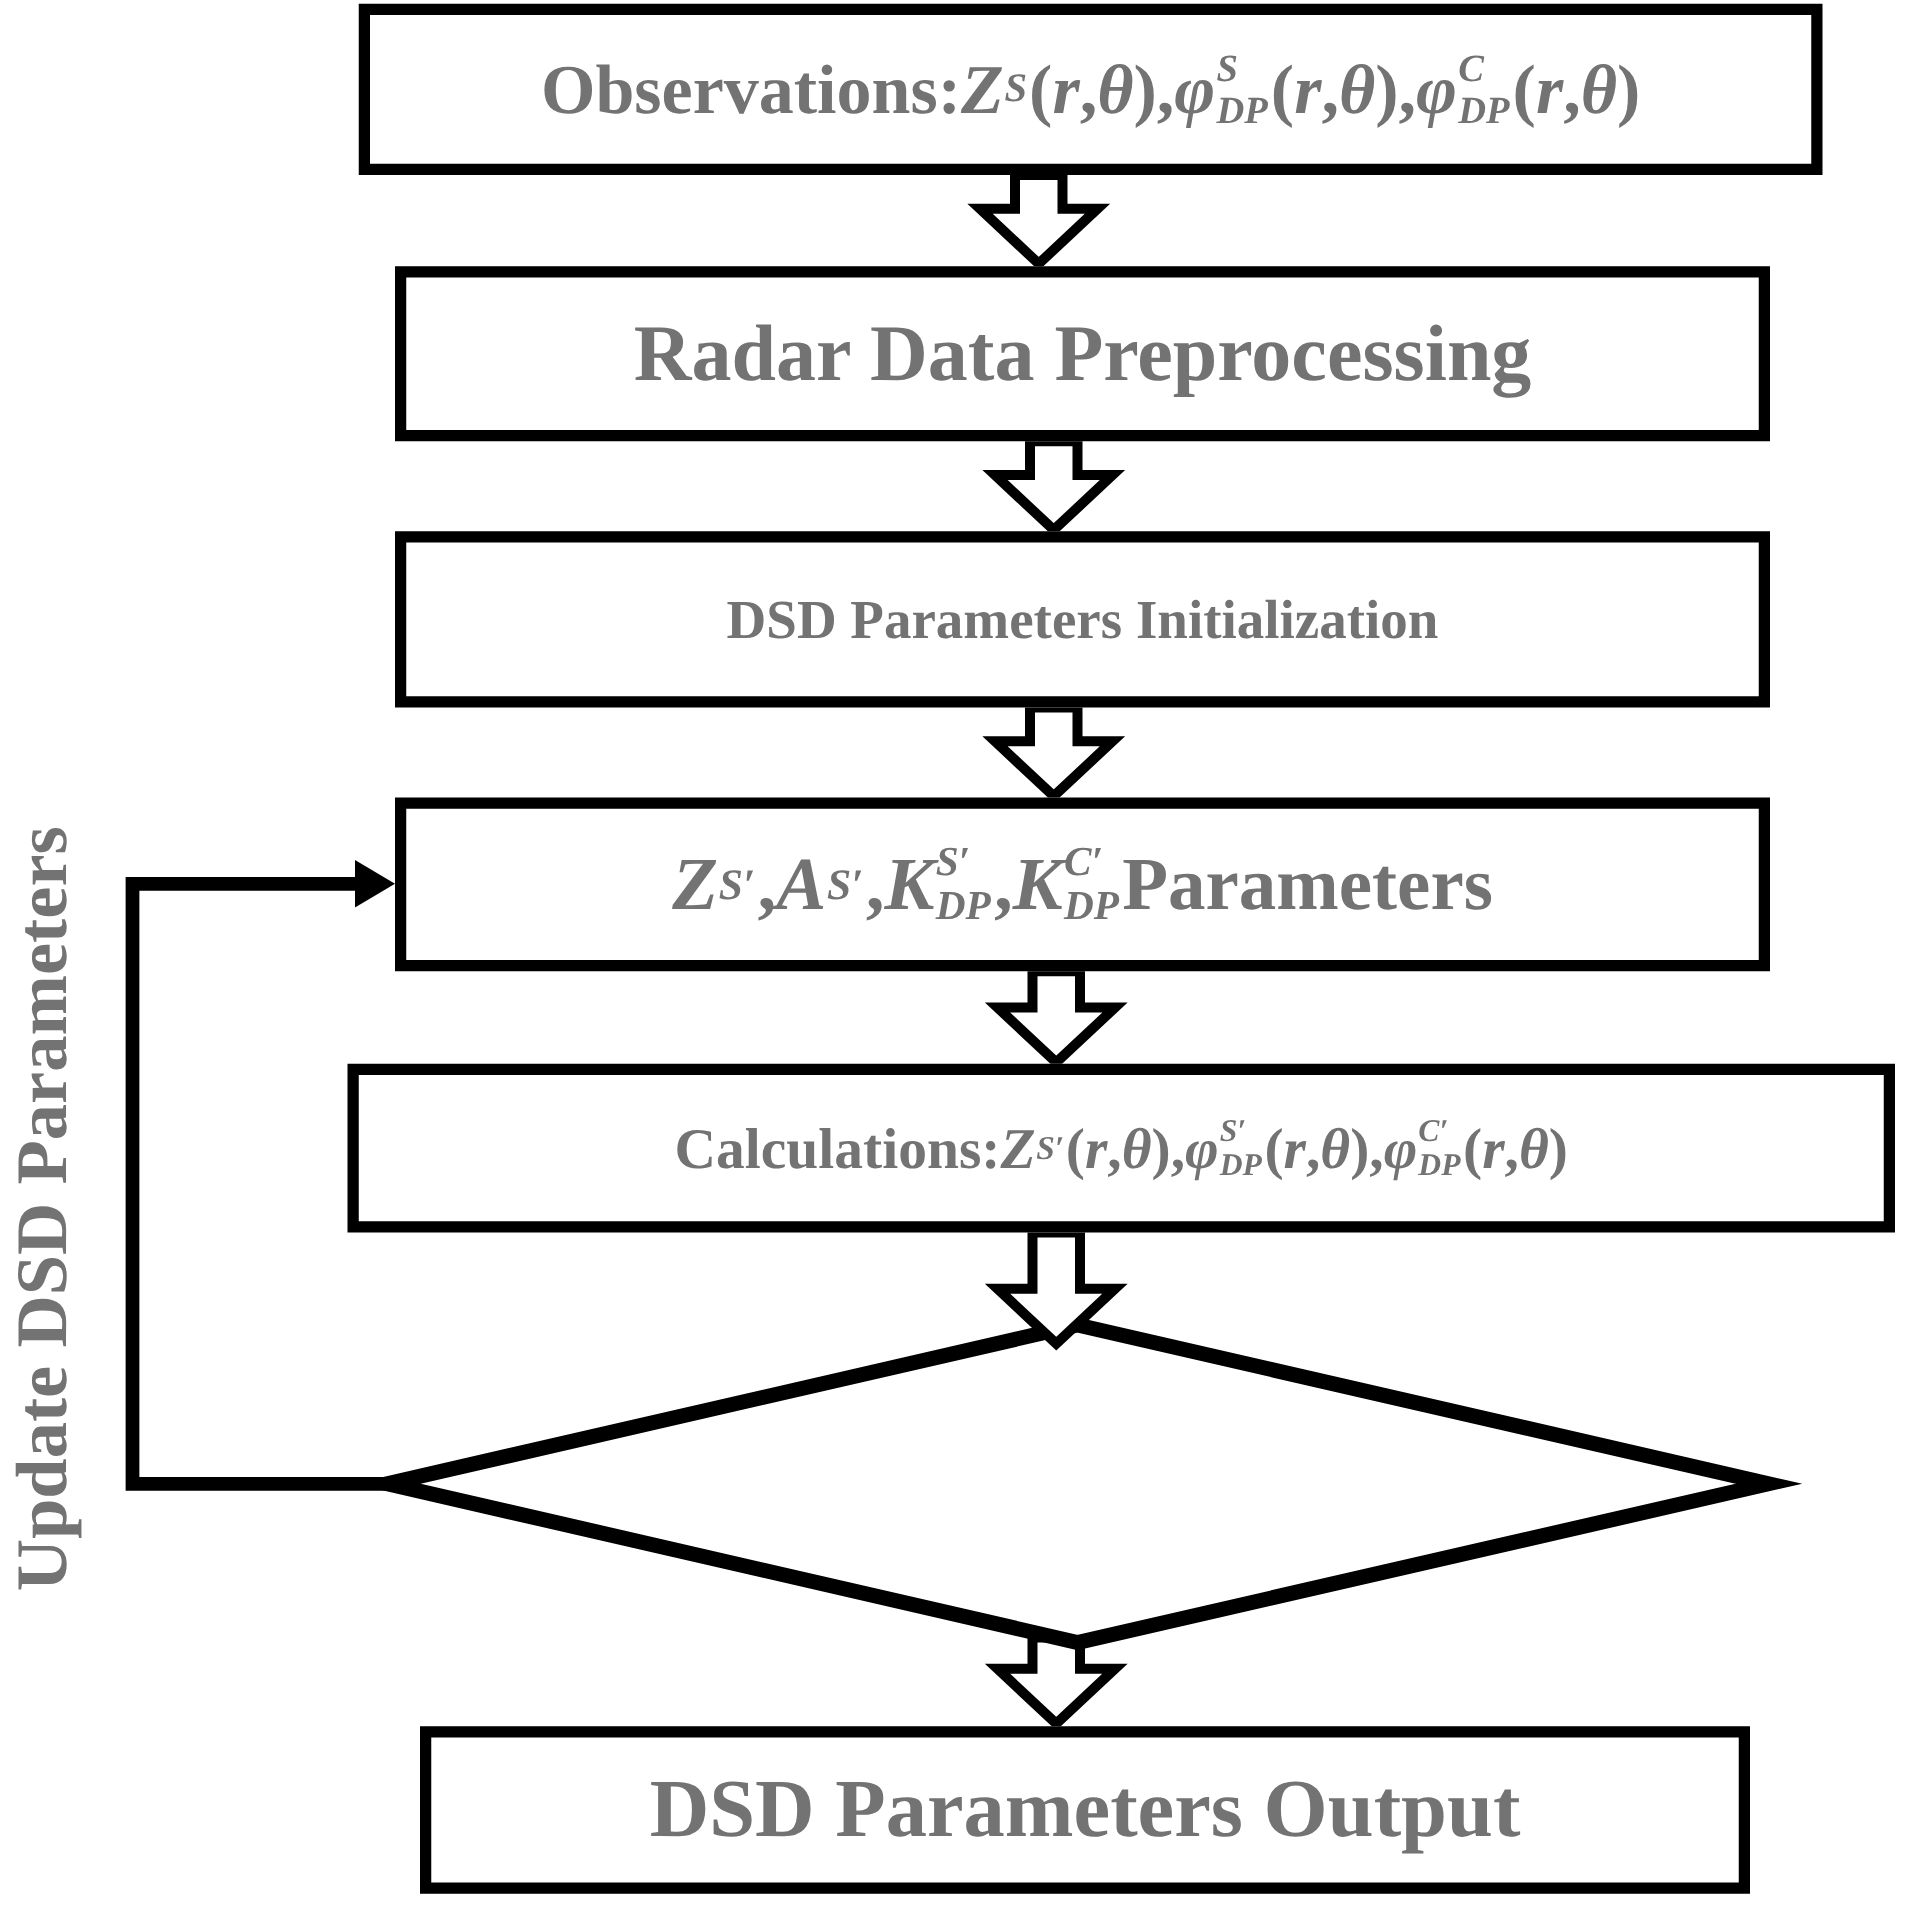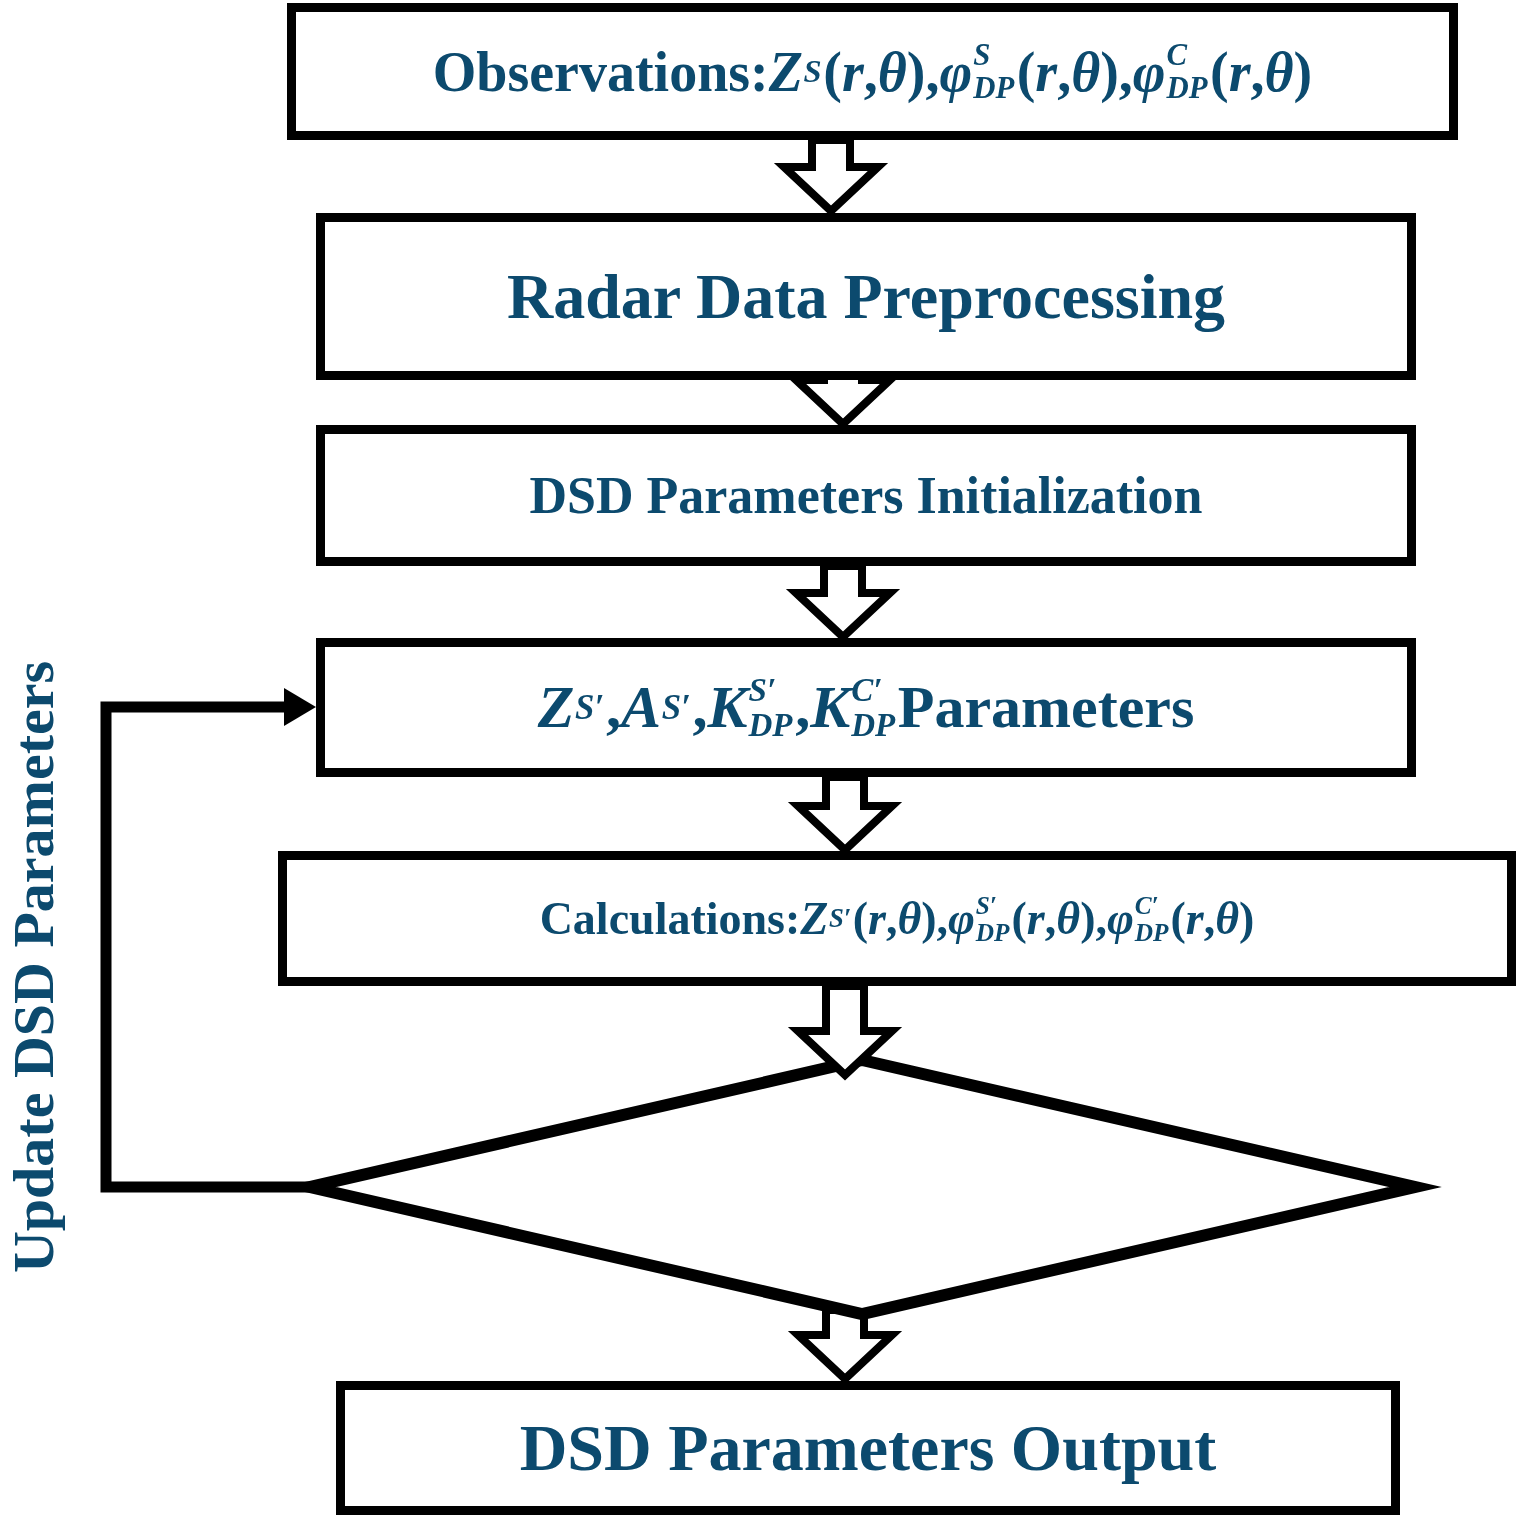--- a/index.html
+++ b/index.html
@@ -2,37 +2,37 @@
 <html><head>
 <meta charset="utf-8">
 <style>
   html,body{margin:0;padding:0;background:#ffffff;}
   .flow{
     position:relative;
     width:1529px;height:1524px;
     background:#ffffff;
     font-family:"Liberation Serif","DejaVu Serif",serif;
     font-weight:700;
-    color:#0c4a6e;
+    color:#737373;
     overflow:hidden;
   }
   .layer-svg{position:absolute;left:0;top:0;z-index:1;}
   .node{
     position:absolute;
     box-sizing:border-box;
     background:#ffffff;
     border:9px solid #000000;
     display:flex;align-items:center;justify-content:center;
     white-space:nowrap;
     z-index:2;
     text-align:center;
   }
   #b1{left:287px;top:3px;width:1171px;height:137px;font-size:56px;}
-  #b2{left:316px;top:213px;width:1100px;height:167px;font-size:64px;}
-  #b3{left:316px;top:425px;width:1100px;height:141px;font-size:52px;}
+  #b2{left:316px;top:213px;width:1100px;height:140px;font-size:64px;}
+  #b3{left:316px;top:425px;width:1100px;height:141px;font-size:44px;}
   #b4{left:316px;top:638px;width:1100px;height:139px;font-size:60px;}
   #b5{left:278px;top:851px;width:1238px;height:135px;font-size:46px;}
   #b6{left:336px;top:1381px;width:1064px;height:134px;font-size:66px;}
 
   .diamond-label{
     position:absolute;left:420px;top:1098px;width:890px;height:180px;
     display:flex;flex-direction:column;align-items:center;justify-content:center;
     font-size:58px;line-height:1.5;z-index:2;white-space:nowrap;
   }
 

